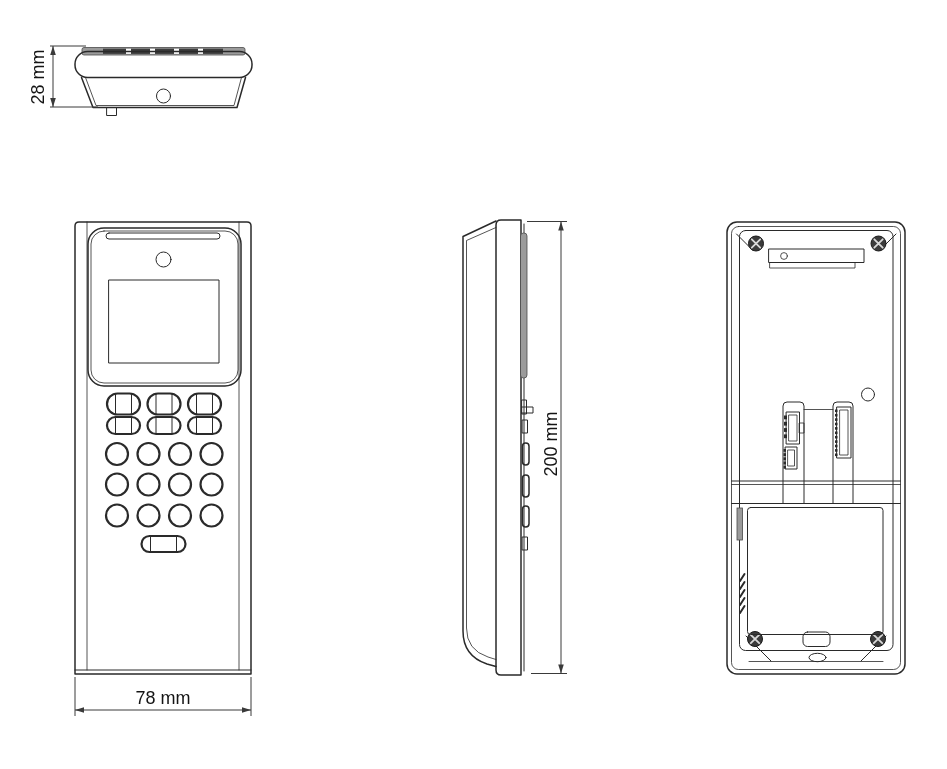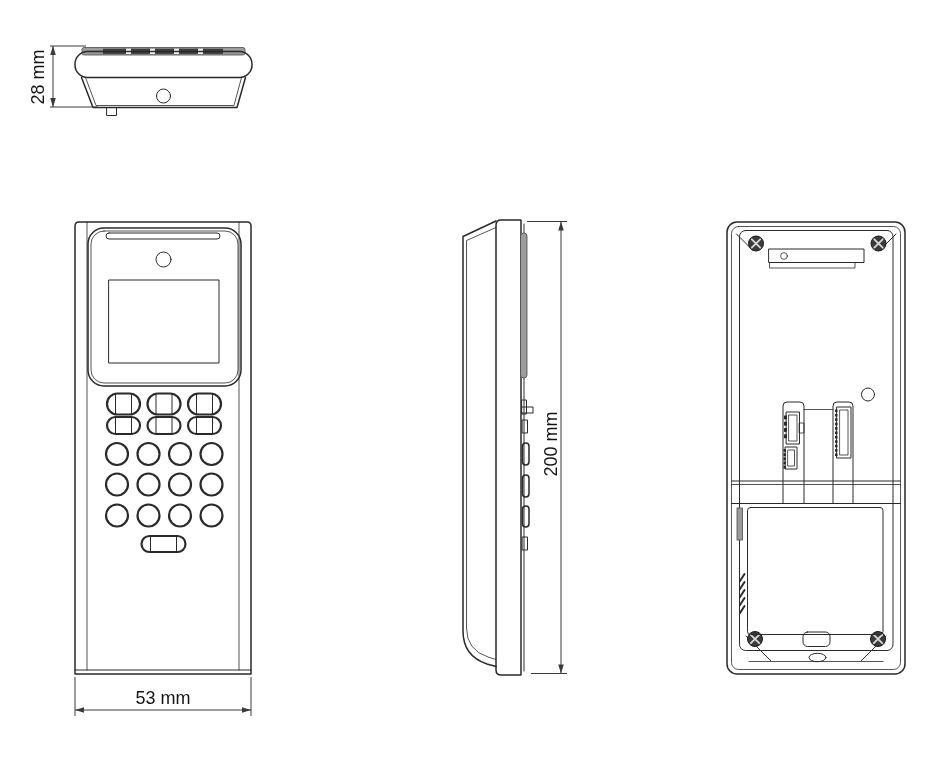--- a/index.html
+++ b/index.html
@@ -247,17 +247,17 @@
       <line x1="744.5" y1="606" x2="740" y2="613"></line>
     </g>
 
     <rect class="ln thin" x="803" y="632" width="27" height="14.5" rx="4.5"></rect>
     <ellipse class="ln thin" cx="817.5" cy="657.5" rx="8.5" ry="4.2"></ellipse>
   </g>
 </svg>
 
 <div class="dim-label rot" style="left:13px;top:51.5px;width:50px;height:50px;">28 mm</div>
 
-<div class="dim-label" style="left:75px;top:688px;width:176px;height:20px;">53 mm</div>
+<div class="dim-label" style="left:75px;top:688px;width:176px;height:20px;">78 mm</div>
 
 <div class="dim-label rot" style="left:511px;top:404px;width:80px;height:80px;">200 mm</div>
 
 </div>
 
 </body></html>

